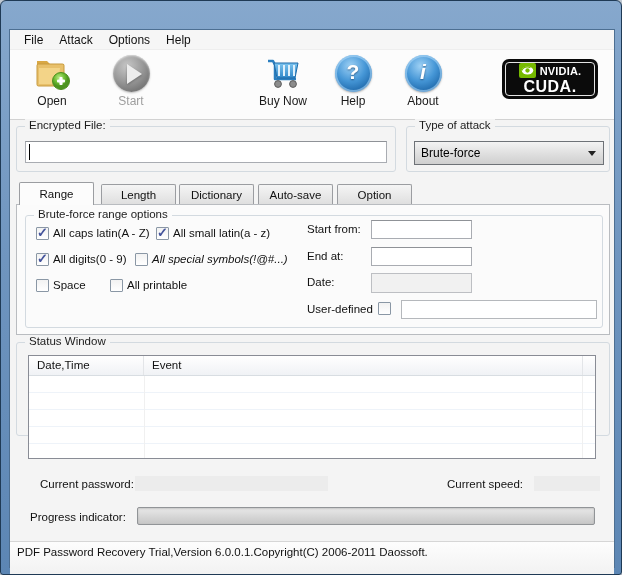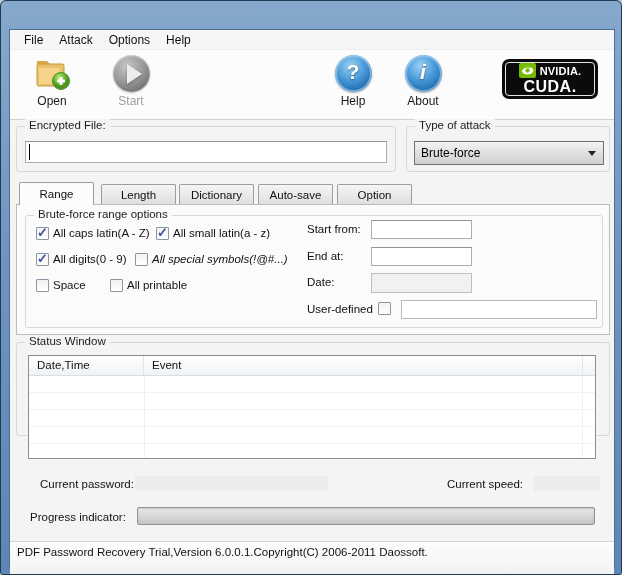--- a/index.html
+++ b/index.html
@@ -119,20 +119,39 @@
           <rect x="27.4" y="22" width="3.2" height="8" rx="1" fill="#fff"></rect>
         </svg>
         <span class="tb-label">Open</span>
       </div>
       <div class="tb-btn" style="left:90px;width:62px;">
         <div class="circle-btn">
             <div class="play-tri"></div>
           </div>
         <span class="tb-label disabled">Start</span>
       </div>
+      <div class="tb-btn" style="left:238px;width:70px;">
+        <svg width="42" height="37" viewBox="0 0 42 37">
+          <path d="M6 6 L11 6 L13 10 L13 24 L34 24" fill="none" stroke="#2b7fc0" stroke-width="2.5" stroke-linejoin="round"></path>
+          <path d="M12 8 h24 l-3 15 h-18 z" fill="url(#g2)" stroke="#1f6aa8"></path>
+          <defs>
+              <linearGradient id="g2" x1="0" y1="0" x2="0" y2="1">
+                <stop offset="0%" stop-color="#7cc4ef"></stop>
+                <stop offset="100%" stop-color="#2f87c9"></stop>
+              </linearGradient>
+            </defs>
+          <rect x="16" y="10" width="2" height="11" fill="#dff0fb"></rect>
+          <rect x="21" y="10" width="2" height="11" fill="#dff0fb"></rect>
+          <rect x="26" y="10" width="2" height="11" fill="#dff0fb"></rect>
+          <rect x="31" y="10" width="2" height="11" fill="#dff0fb"></rect>
+          <circle cx="16" cy="29" r="3.4" fill="#8c8c8c" stroke="#5d5d5d"></circle>
+          <circle cx="31" cy="29" r="3.4" fill="#8c8c8c" stroke="#5d5d5d"></circle>
+        </svg>
+        <span class="tb-label">Buy Now</span>
+      </div>
       <div class="tb-btn" style="left:312px;width:62px;">
         <div class="circle-btn blue">
             <div class="q-glyph">?</div>
           </div>
         <span class="tb-label">Help</span>
       </div>
       <div class="tb-btn" style="left:382px;width:62px;">
         <div class="circle-btn blue">
             <div class="q-glyph" style="font-style:italic;">i</div>
           </div>

